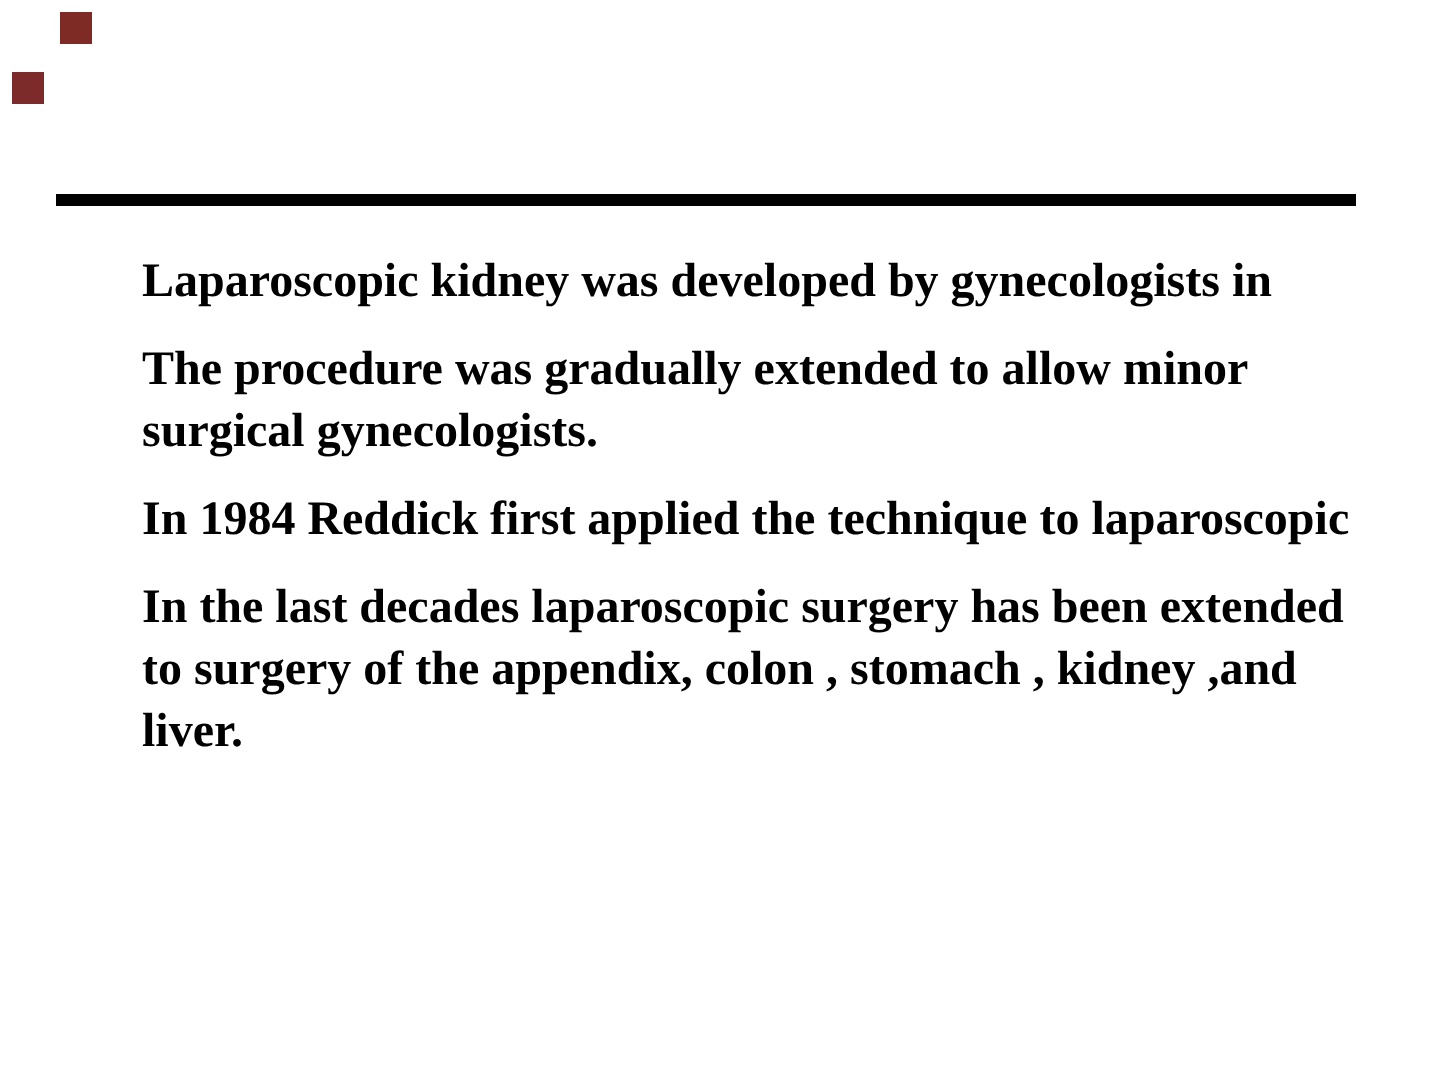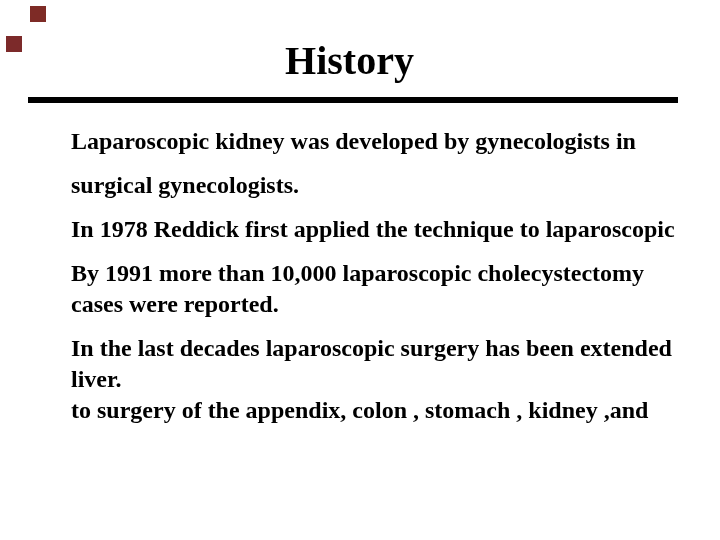--- a/index.html
+++ b/index.html
@@ -55,37 +55,33 @@
   }
   .text-line { white-space: nowrap; }
 </style>
 </head>
 <body>
 
 <div class="slide" style="background: rgb(255, 255, 255);">
   <div class="decor-sq sq-top" style="background: rgb(126, 43, 38);"></div>
   <div class="decor-sq sq-left" style="background: rgb(124, 42, 42);"></div>
 
-  <h1 class="title">History</h1>
 
   <div class="rule" style="background: rgb(0, 0, 0);"></div>
 
   <div class="content" id="paragraphs">
       <div class="paragraph">
         <div class="text-line">Laparoscopic kidney was developed by gynecologists in</div>
       </div>
       <div class="paragraph">
+        <div class="text-line">The procedure was gradually extended to allow minor</div>
         <div class="text-line">surgical gynecologists.</div>
       </div>
       <div class="paragraph">
-        <div class="text-line">In 1978 Reddick first applied the technique to laparoscopic</div>
-      </div>
-      <div class="paragraph">
-        <div class="text-line">By 1991 more than 10,000 laparoscopic cholecystectomy</div>
-        <div class="text-line">cases were reported.</div>
+        <div class="text-line">In 1984 Reddick first applied the technique to laparoscopic</div>
       </div>
       <div class="paragraph">
         <div class="text-line">In the last decades laparoscopic surgery has been extended</div>
+        <div class="text-line">to surgery of the appendix, colon , stomach , kidney ,and</div>
         <div class="text-line">liver.</div>
-        <div class="text-line">to surgery of the appendix, colon , stomach , kidney ,and</div>
       </div>
     </div>
 </div>
 
 </body></html>

